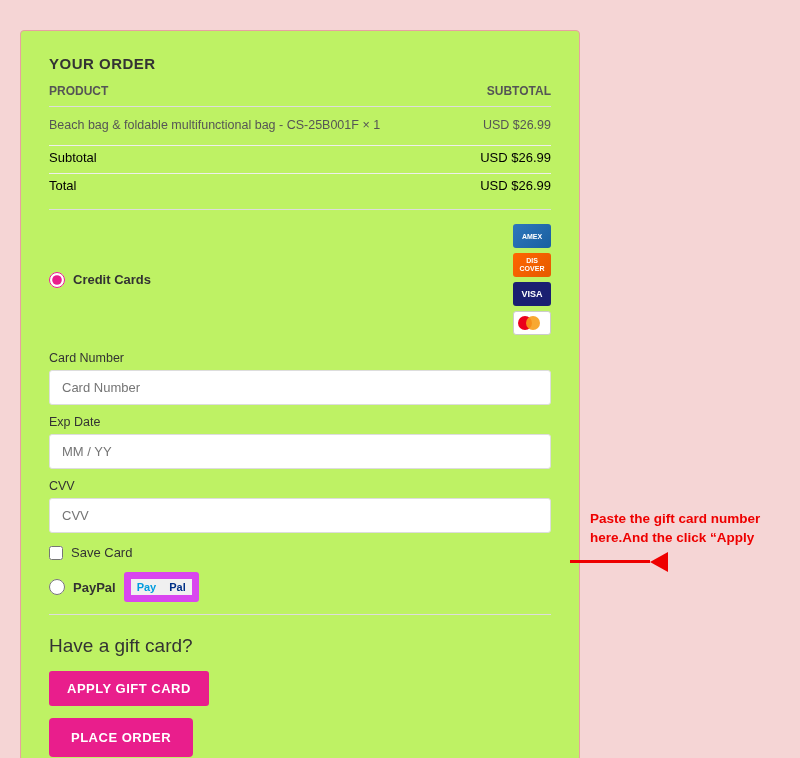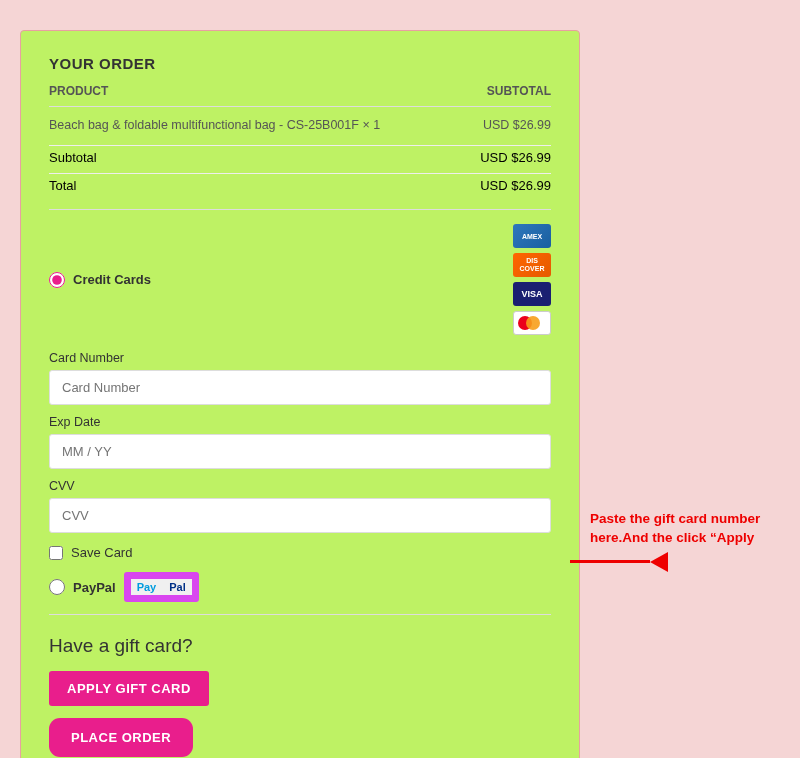--- a/index.html
+++ b/index.html
@@ -231,21 +231,21 @@
       font-weight: bold;
       letter-spacing: 0.5px;
       cursor: pointer;
       margin-top: 14px;
       display: block;
     }
     .place-order-btn {
       background: #e91e8c;
       color: #fff;
       border: none;
-      border-radius: 11px;
+      border-radius: 4px;
       padding: 12px 22px;
       font-size: 13px;
       font-weight: bold;
       letter-spacing: 0.5px;
       cursor: pointer;
       margin-top: 12px;
       display: block;
     }
     
     .annotation {

